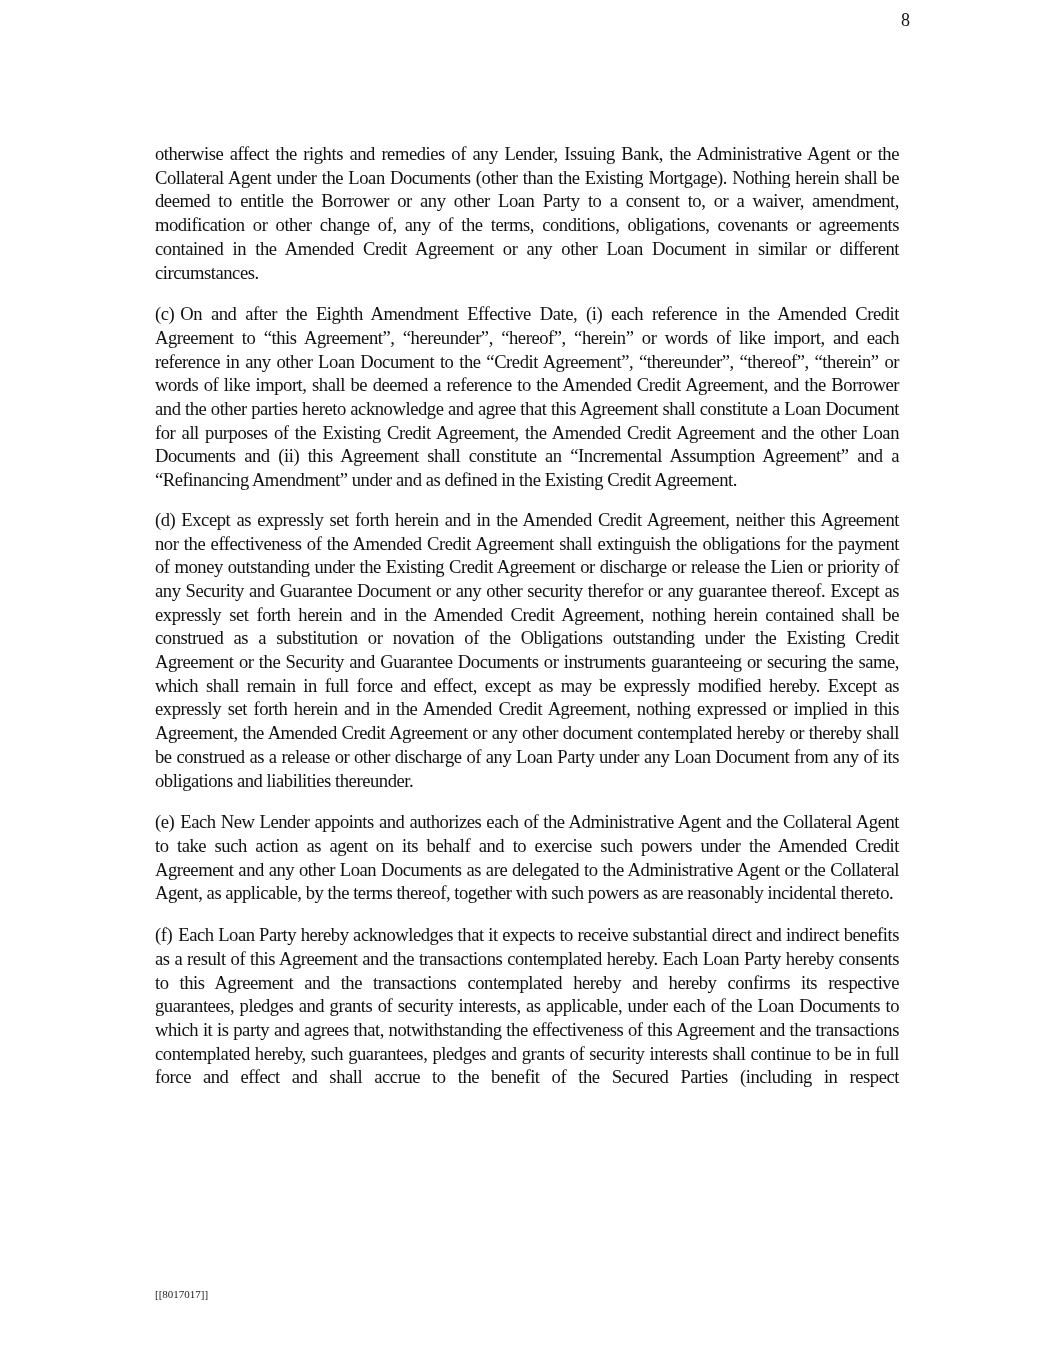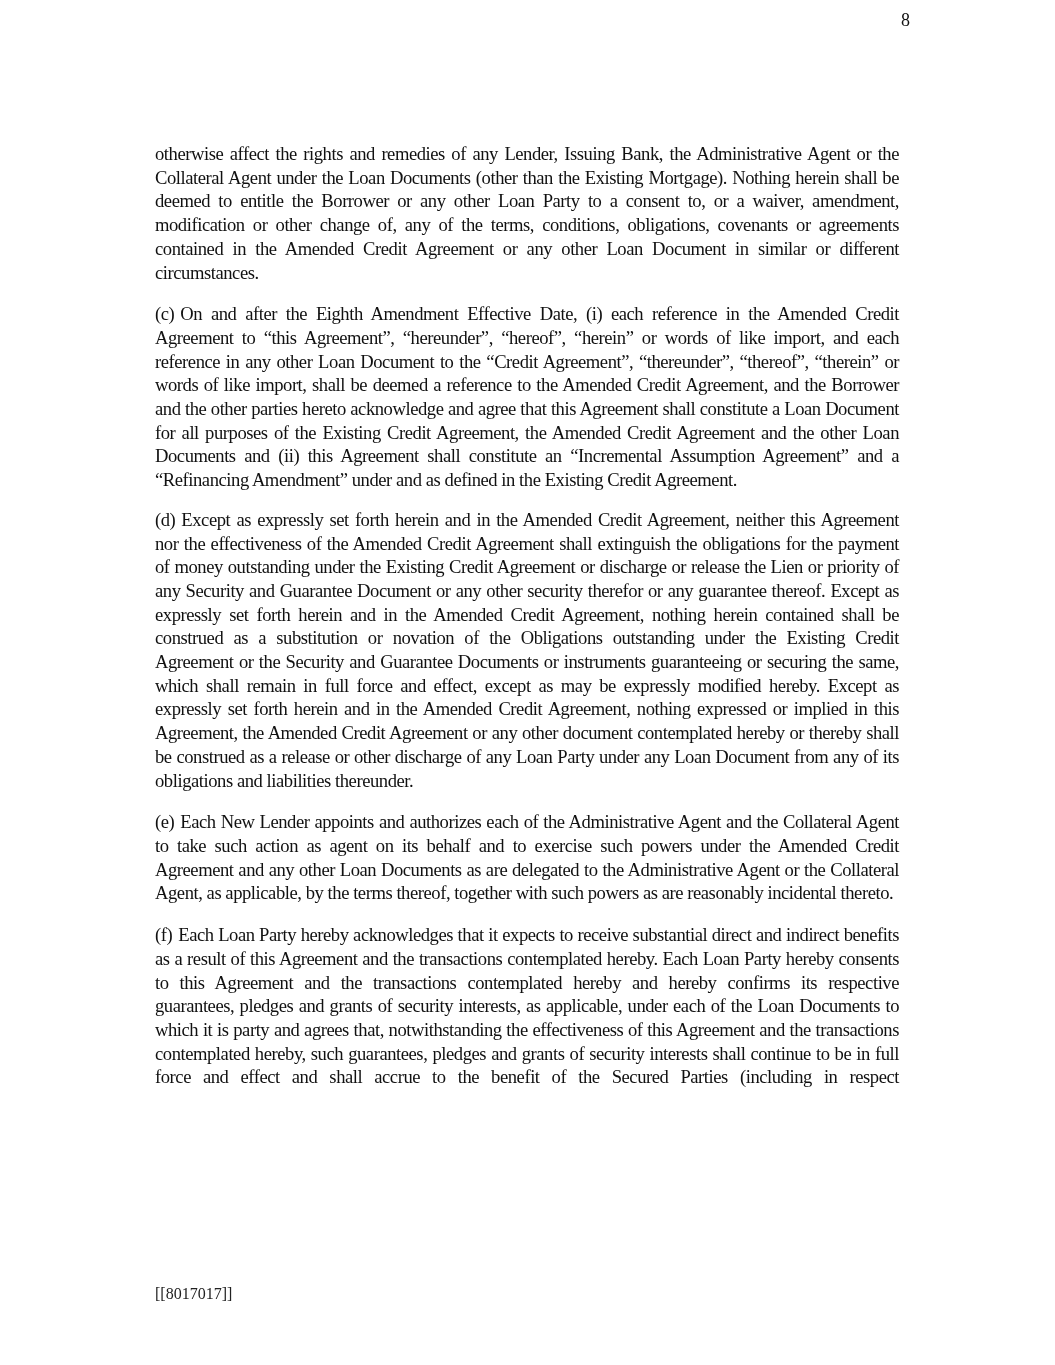--- a/index.html
+++ b/index.html
@@ -4,21 +4,21 @@
 <style>
   html, body { margin: 0; padding: 0; background: #ffffff; }
   body { width: 1055px; height: 1365px; position: relative; overflow: hidden;
          font-family: "Liberation Serif", serif; color: #111111; }
   .page-number { position: absolute; top: 8px; left: 880px; width: 30px; text-align: right;
                  font-size: 18px; line-height: 24px; }
   .body-text { position: absolute; left: 155px; top: 124px; width: 744px; margin-top: 18px; }
   .para { margin: 0 0 18px 0; font-size: 18.6px; line-height: 23.7px; text-align: justify;
           text-align-last: left; letter-spacing: -0.45px; word-spacing: 0px; }
   .para .label { margin-right: 6px; }
-  .footer-id { position: absolute; left: 155px; top: 1287px; font-size: 16px; line-height: 14px; color: #222; }
+  .footer-id { position: absolute; left: 155px; top: 1287px; font-size: 11px; line-height: 14px; color: #222; }
 </style>
 </head>
 <body>
 
 <div class="page-number">8</div>
 
 <div class="body-text">
   <p class="para">
     <span>otherwise affect the rights and remedies of any Lender, Issuing Bank, the Administrative Agent or the Collateral Agent under the Loan Documents (other than the Existing Mortgage).  Nothing herein shall be deemed to entitle the Borrower or any other Loan Party to a consent to, or a waiver, amendment, modification or other change of, any of the terms, conditions, obligations, covenants or agreements contained in the Amended Credit Agreement or any other Loan Document in similar or different circumstances.</span>
   </p>

